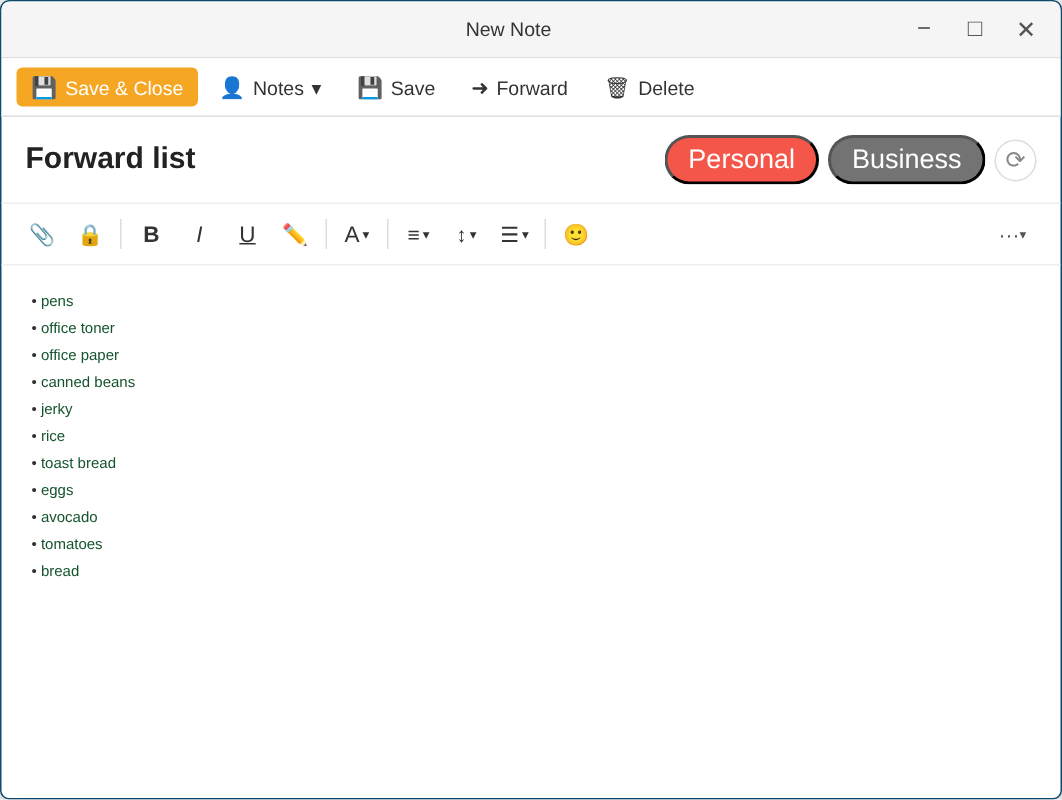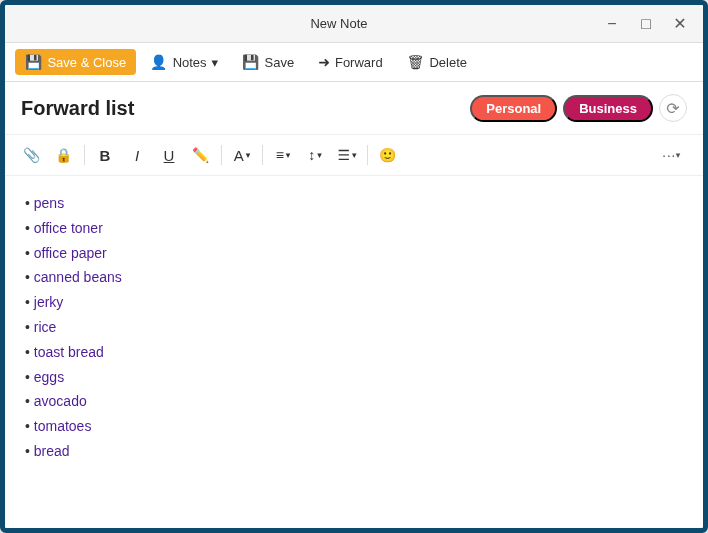--- a/index.html
+++ b/index.html
@@ -10,21 +10,21 @@
       justify-content: center;
       align-items: center;
       width: 708px;
       height: 533px;
       overflow: hidden;
     }
     .window {
       width: 708px;
       height: 533px;
       background: #fff;
-      border: 5px solid #0c4a6e;
+      border: 1px solid #0c4a6e;
       border-radius: 6px;
       display: flex;
       flex-direction: column;
       box-shadow: 0 4px 20px rgba(0,0,0,0.2);
     }
     
     .titlebar {
       display: flex;
       align-items: center;
       justify-content: space-between;
@@ -101,27 +101,27 @@
       color: #222;
     }
     .note-tags {
       display: flex;
       align-items: center;
       gap: 6px;
     }
     .tag {
       padding: 4px 14px;
       border-radius: 20px;
-      font-size: 13px;
-      font-weight: 700;
+      font-size: 18px;
+      font-weight: 400;
       color: #fff;
       cursor: pointer;
     }
     .tag.personal { background: #f5564a; }
-    .tag.business { background: #be185d; }
+    .tag.business { background: #737373; }
     .tag-add {
       width: 28px;
       height: 28px;
       border-radius: 50%;
       border: 1px solid #ddd;
       background: none;
       cursor: pointer;
       display: flex;
       align-items: center;
       justify-content: center;
@@ -164,22 +164,22 @@
       cursor: pointer;
       border-radius: 3px;
       font-size: 14px;
       color: #555;
     }
     
     .note-content {
       flex: 1;
       padding: 16px 20px;
       overflow-y: auto;
-      font-size: 14px;
-      color: #4c1d95;
+      font-size: 10px;
+      color: #14532d;
       line-height: 1.7;
     }
     .note-content ul {
       list-style: none;
       padding: 0;
     }
     .note-content ul li::before {
       content: '• ';
       color: #333;
     }

